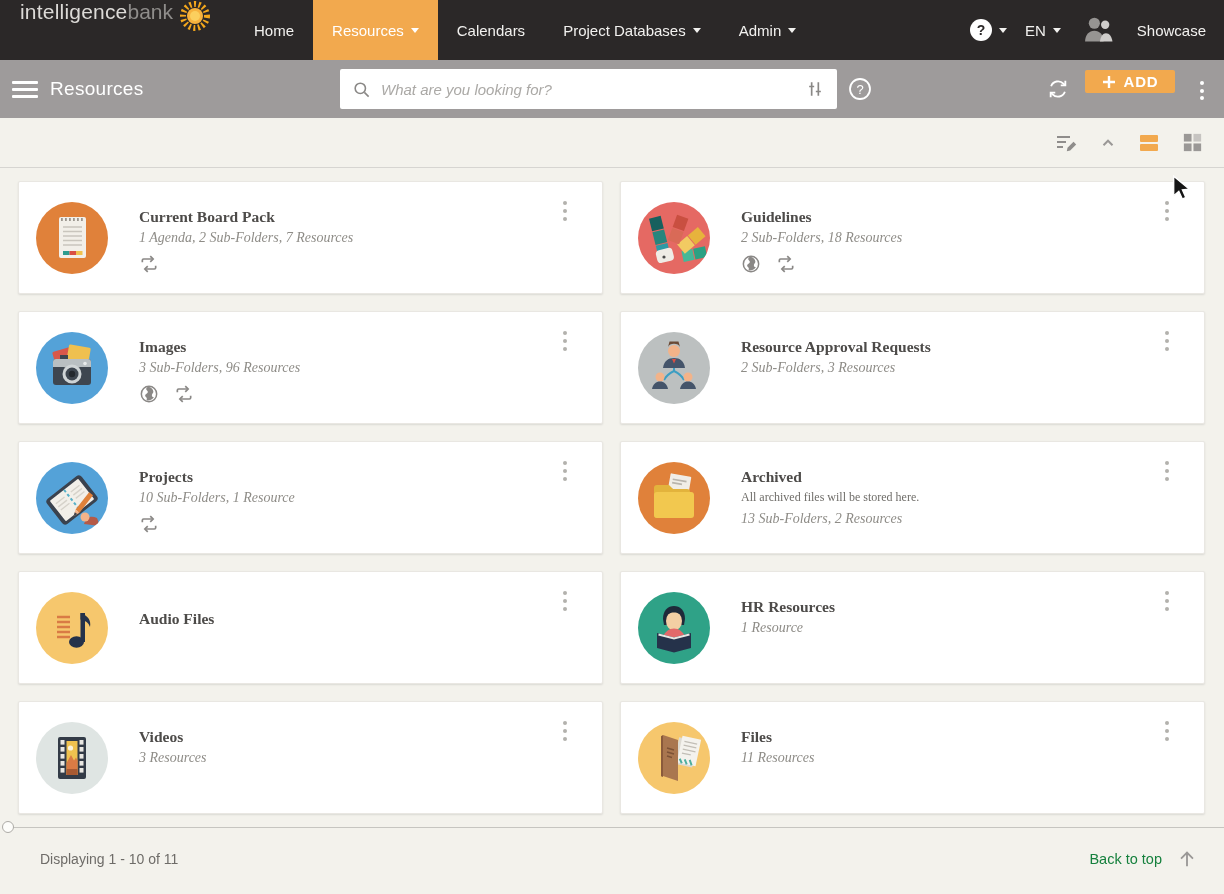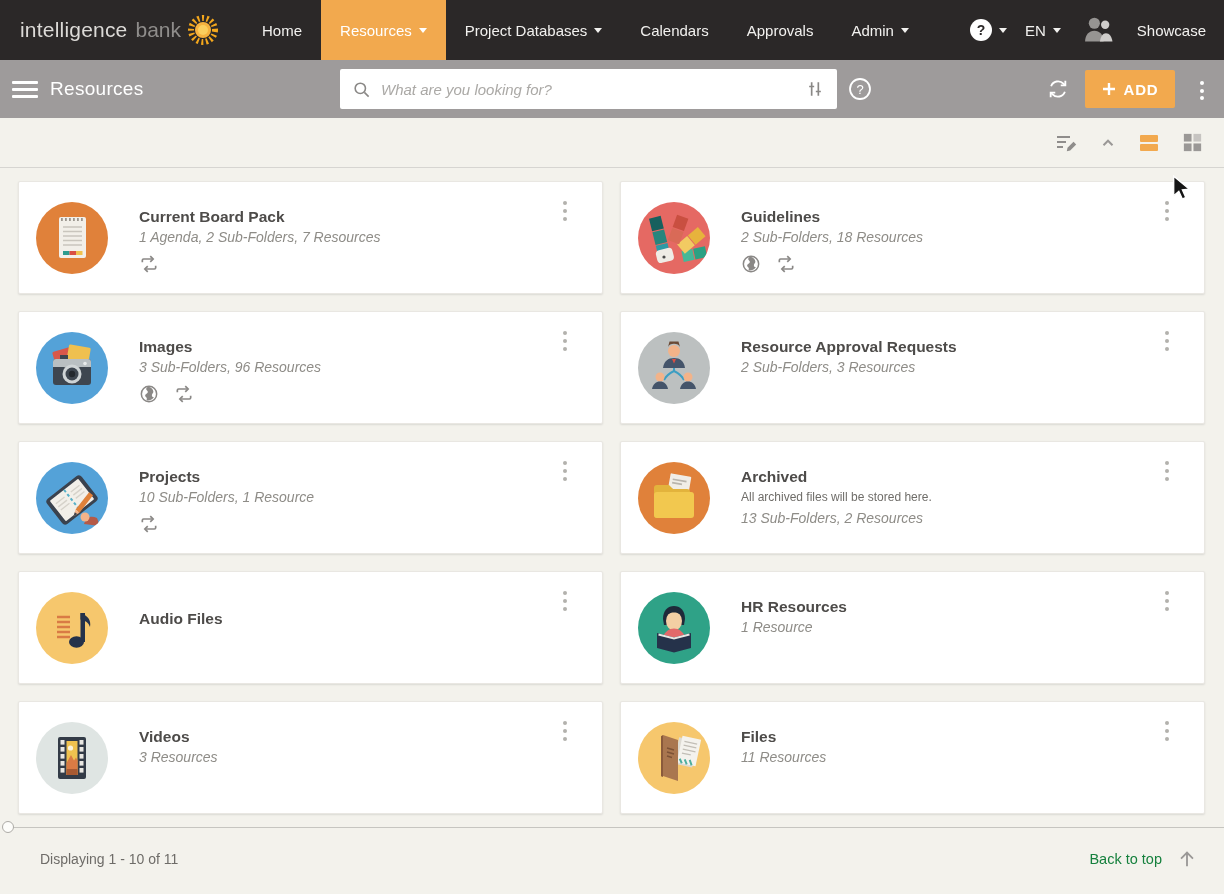--- a/index.html
+++ b/index.html
@@ -12,57 +12,57 @@
     --meta-col:#8e8c87;
     --icon-gray:#8a8886;
   }
   *{box-sizing:border-box;margin:0;padding:0;}
   html,body{width:1224px;height:894px;}
   body{font-family:"Liberation Sans",sans-serif;overflow:hidden;}
   .app{width:1224px;height:894px;position:relative;background:var(--page-bg);overflow:hidden;}
 
   
   .navbar{height:60px;background:var(--navbar-bg);display:flex;align-items:stretch;color:#efeeec;}
-  .logo{display:flex;align-items:center;padding-left:20px;margin-right:24px;cursor:pointer;}
+  .logo{display:flex;align-items:flex-start;padding-left:20px;margin-right:24px;cursor:pointer;}
   .logo .logo-1{font-size:21px;color:#dcdad7;letter-spacing:.2px;}
-  .logo .logo-2{font-size:21px;color:#8f8d8b;margin-left:8px;}
+  .logo .logo-2{font-size:21px;color:#8f8d8b;}
   .logo svg{margin-left:6px;}
   .nav-menu{display:flex;align-items:stretch;}
   .nav-item{display:flex;align-items:center;padding:0 19px;font-size:15px;color:#f2f1ef;text-decoration:none;cursor:pointer;white-space:nowrap;}
   .nav-item.active{background:var(--accent);color:#fff;}
   .caret{width:0;height:0;border-left:4.5px solid transparent;border-right:4.5px solid transparent;border-top:5px solid currentColor;display:inline-block;margin-left:7px;}
   .nav-right{margin-left:auto;display:flex;align-items:center;gap:18px;padding-right:18px;}
   .nav-group{display:flex;align-items:center;cursor:pointer;font-size:15px;color:#f2f1ef;}
   .help-circle{width:22px;height:22px;border-radius:50%;background:#fff;color:#2b2828;display:flex;align-items:center;justify-content:center;font-weight:700;font-size:14px;}
   .people-icon{display:flex;align-items:center;cursor:pointer;}
 
   
   .toolbar{height:58px;background:var(--toolbar-bg);position:relative;}
   .hamburger{position:absolute;left:12px;top:17px;width:26px;height:24px;display:flex;flex-direction:column;justify-content:center;gap:4px;cursor:pointer;}
   .hamburger i{display:block;height:3px;background:#fff;border-radius:1px;}
   .toolbar-title{position:absolute;left:50px;top:18px;font-size:19px;color:#fff;letter-spacing:.3px;}
   .searchbox{position:absolute;left:340px;top:9px;width:497px;height:40px;background:#fff;border-radius:2px;display:flex;align-items:center;padding:12px 12px;}
   .searchbox input{flex:1;border:none;outline:none;font-size:15px;color:#555;margin-left:10px;font-family:"Liberation Sans",sans-serif;font-style:italic;}
   .searchbox input::placeholder{color:#aba9a6;font-style:italic;}
   .tb-help{position:absolute;left:848px;top:17px;cursor:pointer;}
   .tb-sync{position:absolute;right:155px;top:18px;cursor:pointer;}
-  .add-btn{position:absolute;right:49px;top:10px;width:90px;height:38px;background:var(--accent);border:none;border-radius:2px;color:#fff;font-size:15px;font-weight:700;letter-spacing:.8px;display:flex;align-items:center;justify-content:center;gap:8px;cursor:pointer;font-family:"Liberation Sans",sans-serif;}
+  .add-btn{position:absolute;right:49px;top:10px;width:90px;height:23px;background:var(--accent);border:none;border-radius:2px;color:#fff;font-size:15px;font-weight:700;letter-spacing:.8px;display:flex;align-items:center;justify-content:center;gap:8px;cursor:pointer;font-family:"Liberation Sans",sans-serif;}
   .dots-v{position:absolute;right:18px;top:19px;display:flex;flex-direction:column;gap:3.5px;cursor:pointer;padding:2px;}
   .dots-v i{width:4px;height:4px;border-radius:50%;background:#fff;}
 
   
   .view-row{height:50px;display:flex;align-items:center;justify-content:flex-end;gap:20px;padding-right:20px;border-bottom:1px solid #d6d5d1;}
   .view-row .vicon{cursor:pointer;display:flex;align-items:center;}
 
   
   .cards-grid{display:grid;grid-template-columns:1fr 1fr;gap:17px;padding:13px 19px 0 18px;}
   .card{position:relative;background:#fff;height:113px;border:1px solid var(--card-border);border-radius:2px;box-shadow:0 1px 2px rgba(0,0,0,.10);cursor:pointer;}
   .card-circle{position:absolute;left:17px;top:20px;width:72px;height:72px;border-radius:50%;overflow:hidden;}
   .card-circle svg{width:72px;height:72px;display:block;}
-  .card-body{padding:25px 60px 0 120px;}
+  .card-body{padding:25px 60px 0 120px;font-family:Liberation Serif, serif;}
   .card.solo .card-body{padding-top:37px;}
   .card-title{font-size:15.5px;font-weight:700;color:var(--title-col);line-height:20px;}
   .card-desc{font-size:12px;color:#6f6d69;line-height:21px;}
   .card-meta{font-size:14px;font-style:italic;color:var(--meta-col);line-height:21px;}
   .card-badges{display:flex;gap:15px;margin-top:6px;}
   .badge svg{width:20px;height:20px;display:block;}
   .kebab{position:absolute;right:32px;top:16px;display:flex;flex-direction:column;gap:4px;padding:3px;}
   .kebab i{width:4px;height:4px;border-radius:50%;background:#b3b1ad;}
 
   
@@ -91,28 +91,25 @@
     </div>
     <nav class="nav-menu" id="nav-menu">
         <a class="nav-item">
           <span class="nav-label">Home</span>
         </a>
         <a class="nav-item active">
           <span class="nav-label">Resources</span>
           <span class="caret"></span>
         </a>
         <a class="nav-item">
-          <span class="nav-label">Project Databases</span>
-          <span class="caret"></span>
-        </a>
-        <a class="nav-item">
           <span class="nav-label">Calendars</span>
         </a>
         <a class="nav-item">
-          <span class="nav-label">Approvals</span>
+          <span class="nav-label">Project Databases</span>
+          <span class="caret"></span>
         </a>
         <a class="nav-item">
           <span class="nav-label">Admin</span>
           <span class="caret"></span>
         </a>
       </nav>
     <div class="nav-right">
       <div class="nav-group">
         <span class="help-circle">
             <span>?</span>

